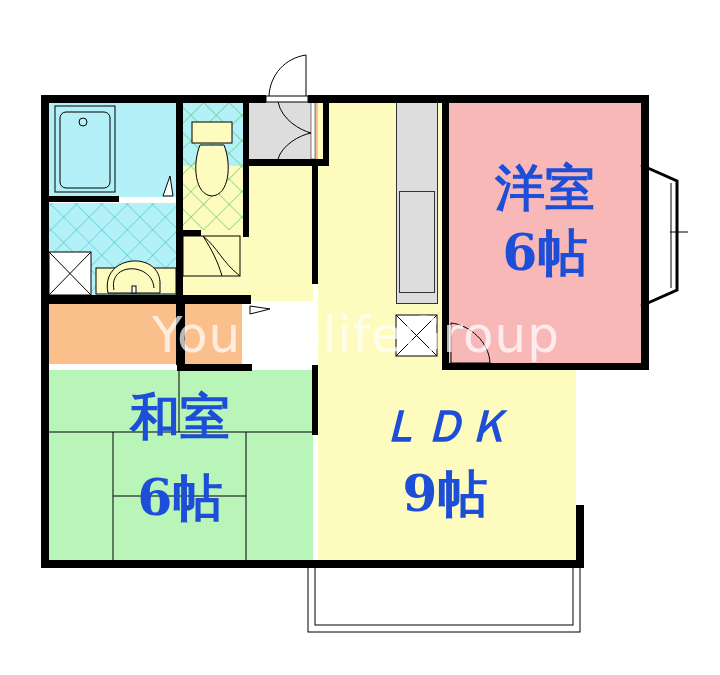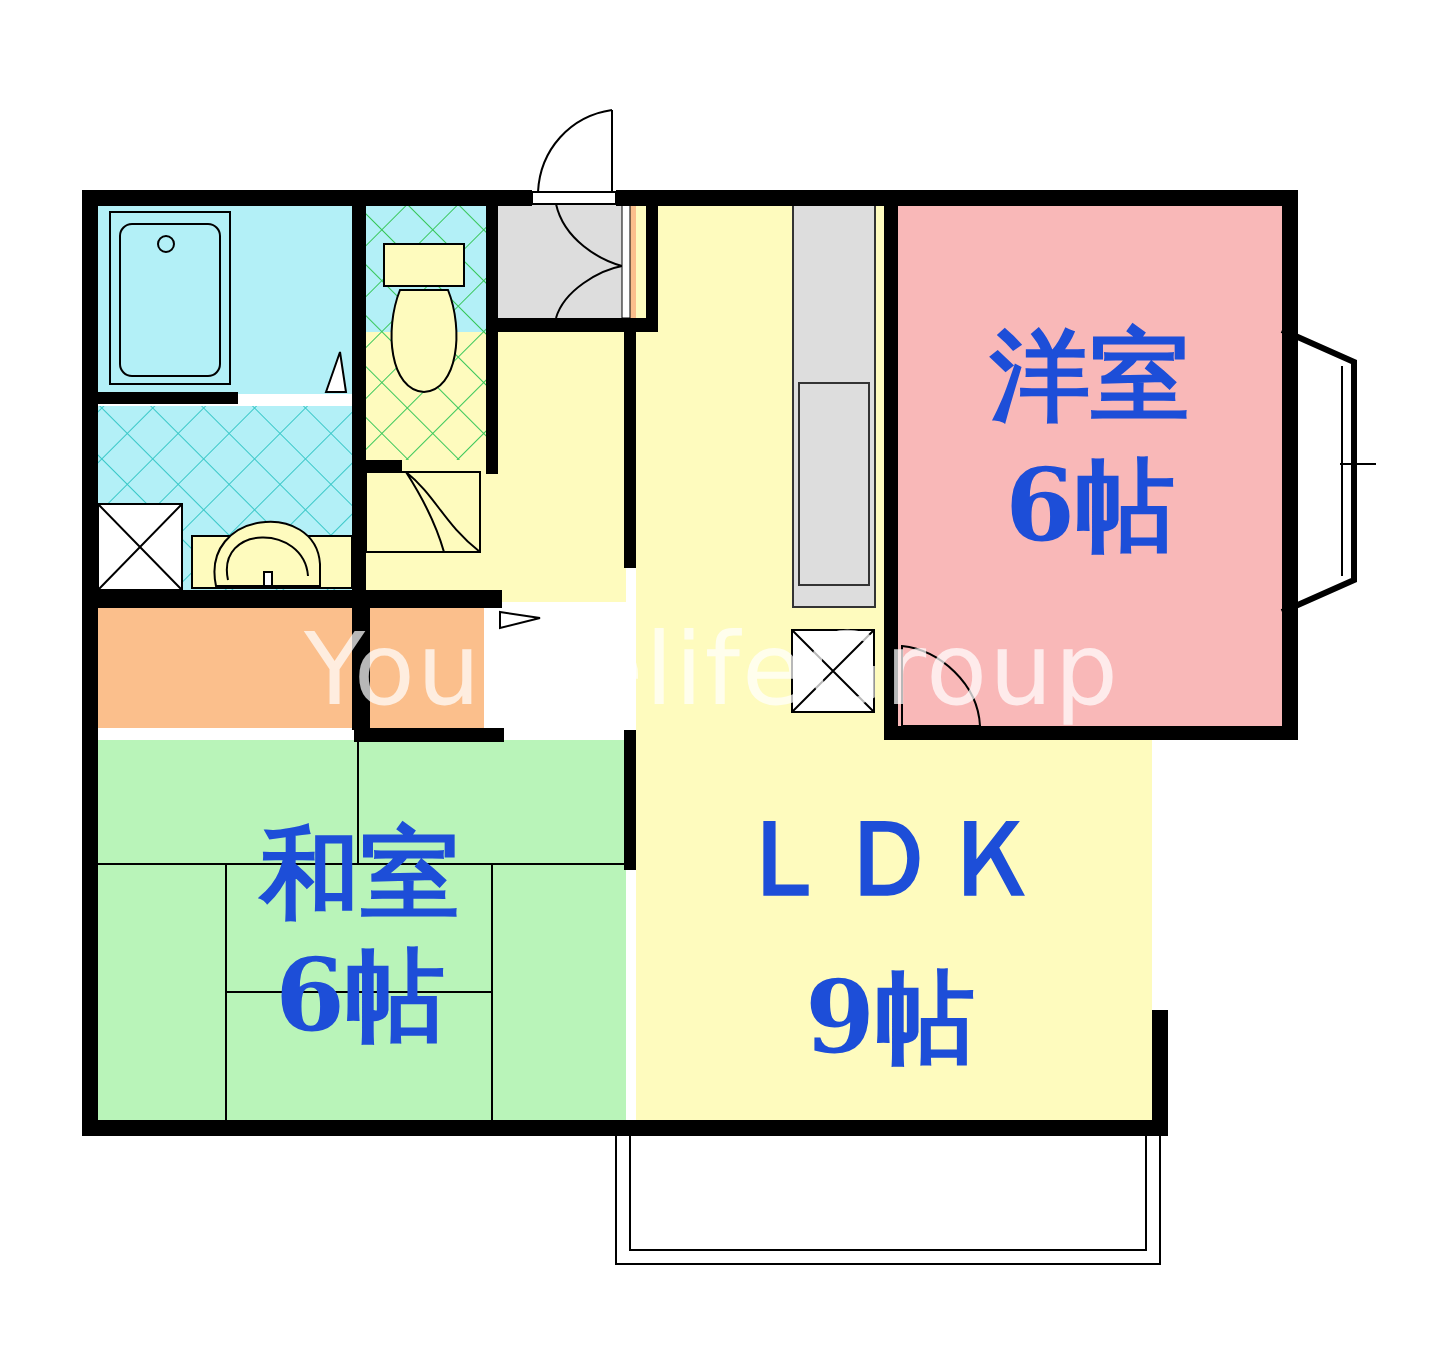--- a/index.html
+++ b/index.html
@@ -111,19 +111,19 @@
   <div class="wall" style="left:249px;top:159px;width:78px;height:7px;"></div>
   <div class="wall" style="left:323px;top:95px;width:6px;height:71px;"></div>
   <div class="wall" style="left:312px;top:166px;width:6px;height:118px;"></div>
   <div class="wall" style="left:41px;top:295px;width:210px;height:9px;"></div>
   <div class="wall" style="left:177px;top:295px;width:8px;height:75px;"></div>
   <div class="wall" style="left:177px;top:364px;width:75px;height:7px;"></div>
   <div class="wall" style="left:312px;top:365px;width:6px;height:70px;"></div>
 
   <div class="label" style="left:470px;top:163px;width:150px;font-size:50px;">洋室</div>
   <div class="label" style="left:470px;top:228px;width:150px;font-size:50px;">6帖</div>
-  <div class="label" style="left:100px;top:412px;width:160px;font-size:50px;">和室</div>
+  <div class="label" style="left:100px;top:392px;width:160px;font-size:50px;">和室</div>
   <div class="label" style="left:100px;top:473px;width:160px;font-size:50px;">6帖</div>
-  <div class="label" style="left:340px;top:404px;width:210px;font-size:52px;">ＬＤＫ</div>
-  <div class="label" style="left:340px;top:469px;width:210px;font-size:50px;margin-top:15px;">9帖</div>
+  <div class="label" style="left:340px;top:404px;width:210px;font-size:44px;font-style:italic;">ＬＤＫ</div>
+  <div class="label" style="left:340px;top:469px;width:210px;font-size:50px;">9帖</div>
 
   <div class="watermark" style="left:152px;top:306px;text-align:right;">YoumelifeGroup</div>
 </div>
 
 </body></html>

